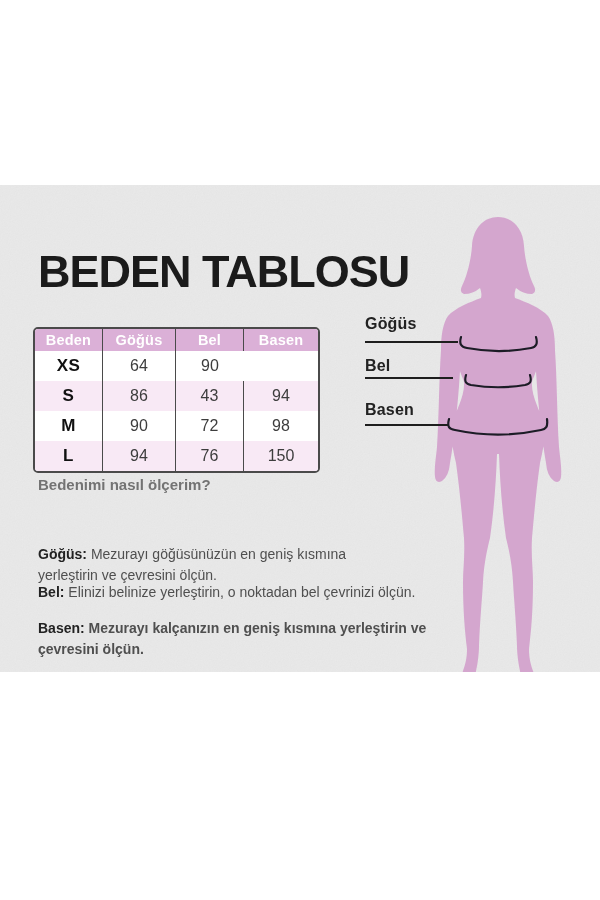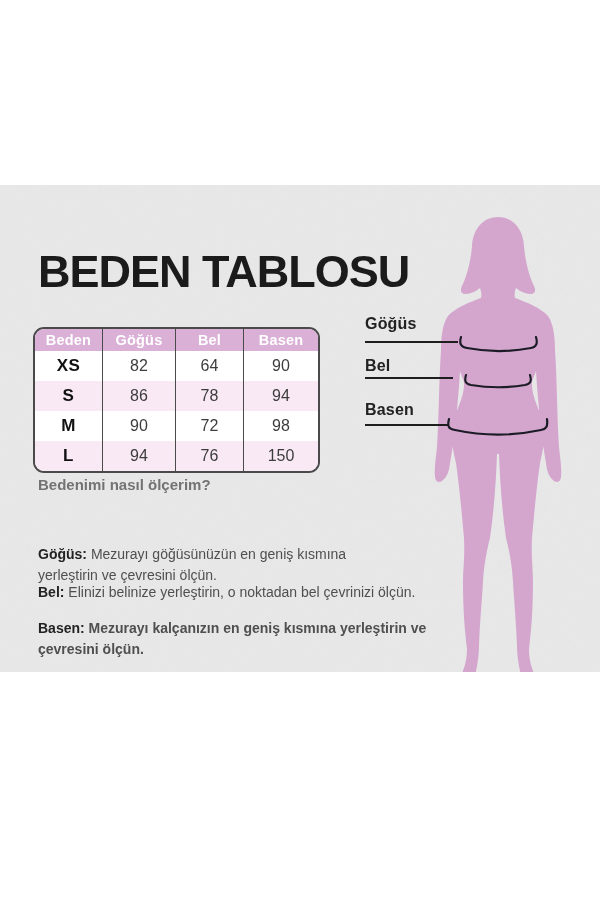--- a/index.html
+++ b/index.html
@@ -14,21 +14,21 @@
   }
   .band svg.texture{position:absolute;left:0;top:0;display:block;}
   .page-title{
     position:absolute;left:38px;top:246px;
     font-size:45px;font-weight:800;letter-spacing:-1px;color:#1b1b1b;
     white-space:nowrap;
   }
   
   .size-table{
     position:absolute;left:33px;top:327px;width:283px;
-    border:2px solid #4a4a4a;border-radius:11px;overflow:hidden;
+    border:2px solid #4a4a4a;border-radius:5px;overflow:hidden;
     background:#ffffff;
   }
   .t-row{display:grid;grid-template-columns:68px 73px 68px 1fr;}
   .t-row.head{background:#dbb0d7;height:22px;}
   .t-row.body{height:30px;}
   .t-row.alt{background:#f8e9f5;}
   .t-cell{
     display:flex;align-items:center;justify-content:center;
     border-right:1.6px solid #4a4a4a;
     font-size:16px;color:#3d3d3d;
@@ -77,28 +77,27 @@
 
   <div class="size-table">
     <div class="t-row head">
       <div class="t-cell">Beden</div>
       <div class="t-cell">Göğüs</div>
       <div class="t-cell">Bel</div>
       <div class="t-cell">Basen</div>
     </div>
     <div class="t-row body">
       <div class="t-cell size">XS</div>
-      <div class="t-cell">82</div>
       <div class="t-cell">64</div>
       <div class="t-cell">90</div>
     </div>
     <div class="t-row body alt">
       <div class="t-cell size">S</div>
       <div class="t-cell">86</div>
-      <div class="t-cell">78</div>
+      <div class="t-cell">43</div>
       <div class="t-cell">94</div>
     </div>
     <div class="t-row body">
       <div class="t-cell size">M</div>
       <div class="t-cell">90</div>
       <div class="t-cell">72</div>
       <div class="t-cell">98</div>
     </div>
     <div class="t-row body alt">
       <div class="t-cell size">L</div>

